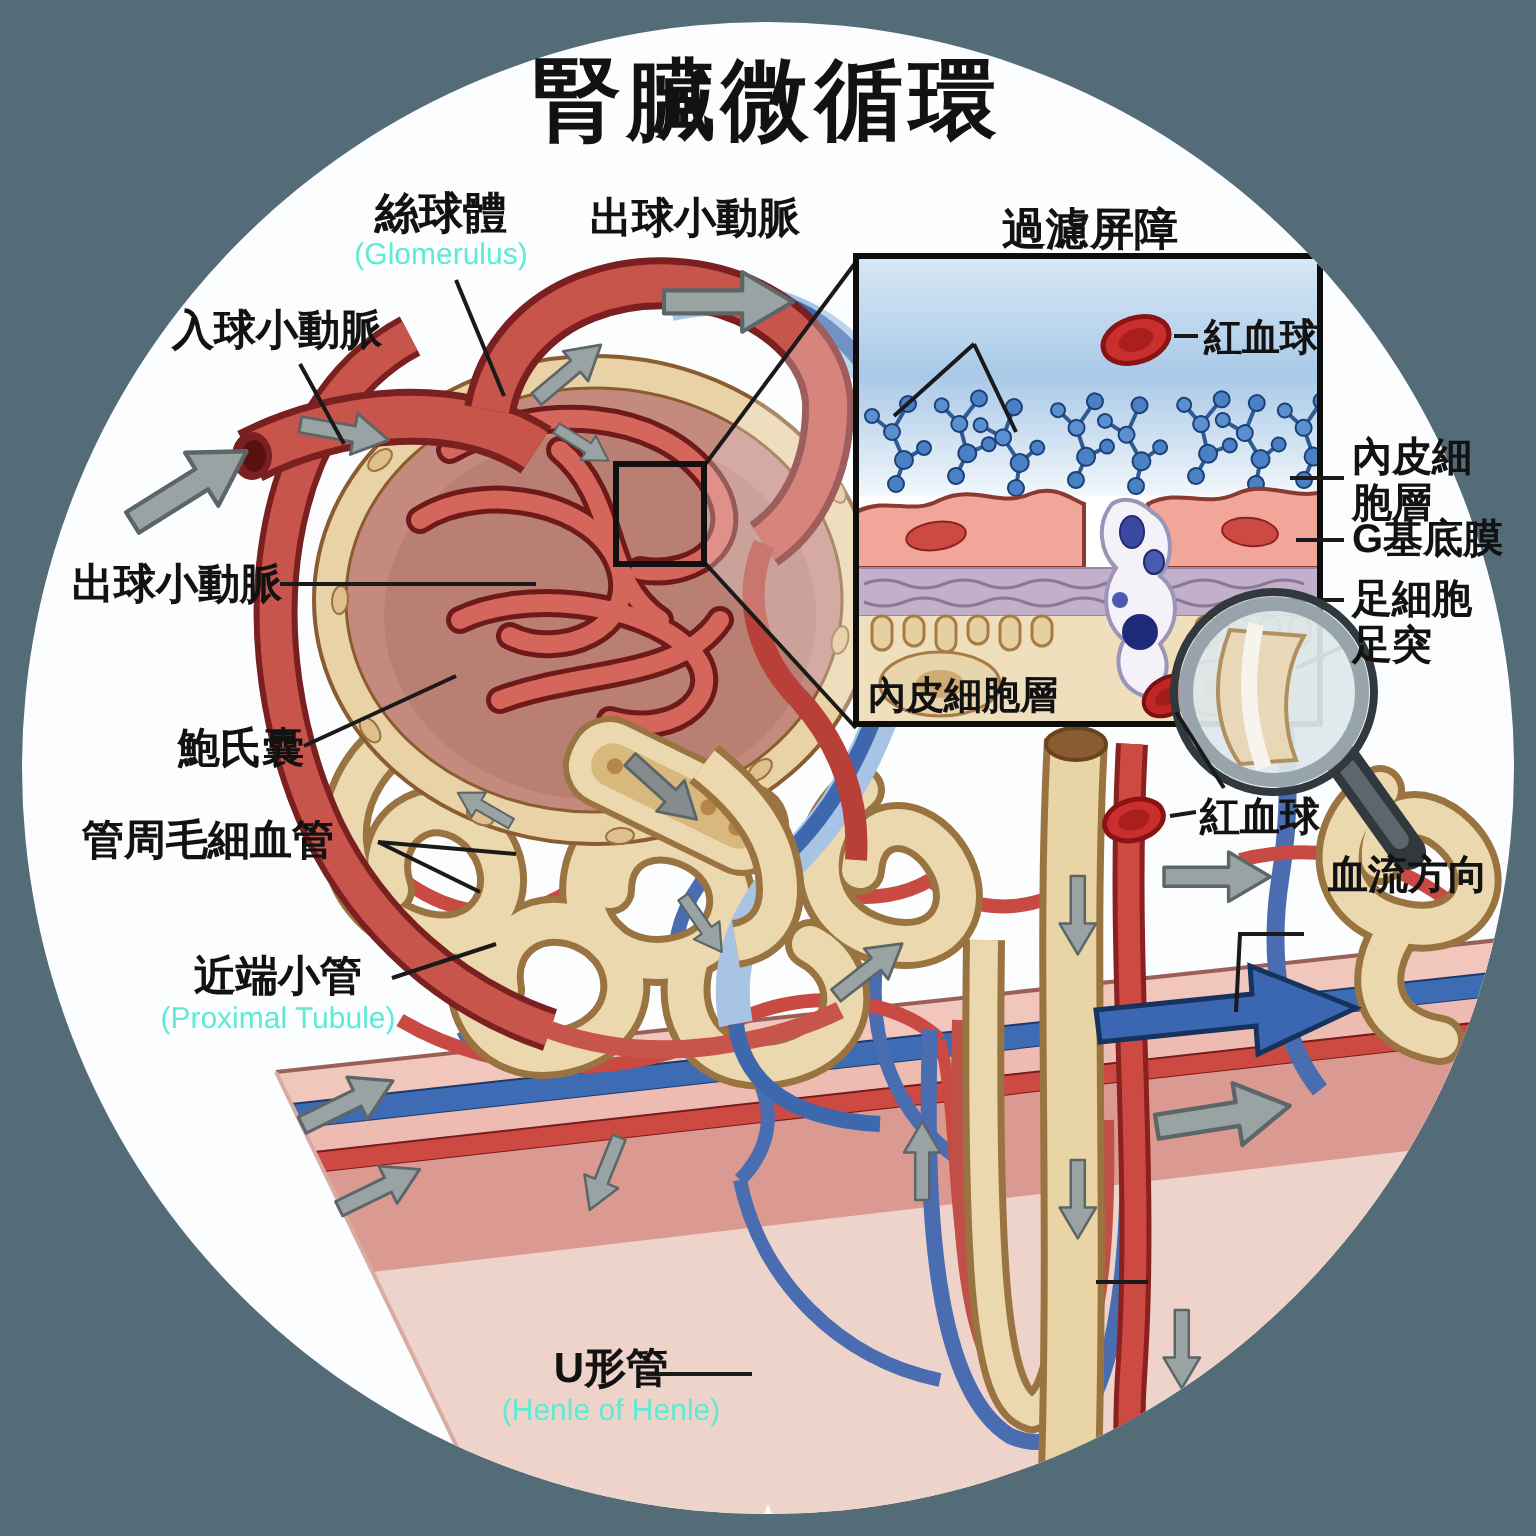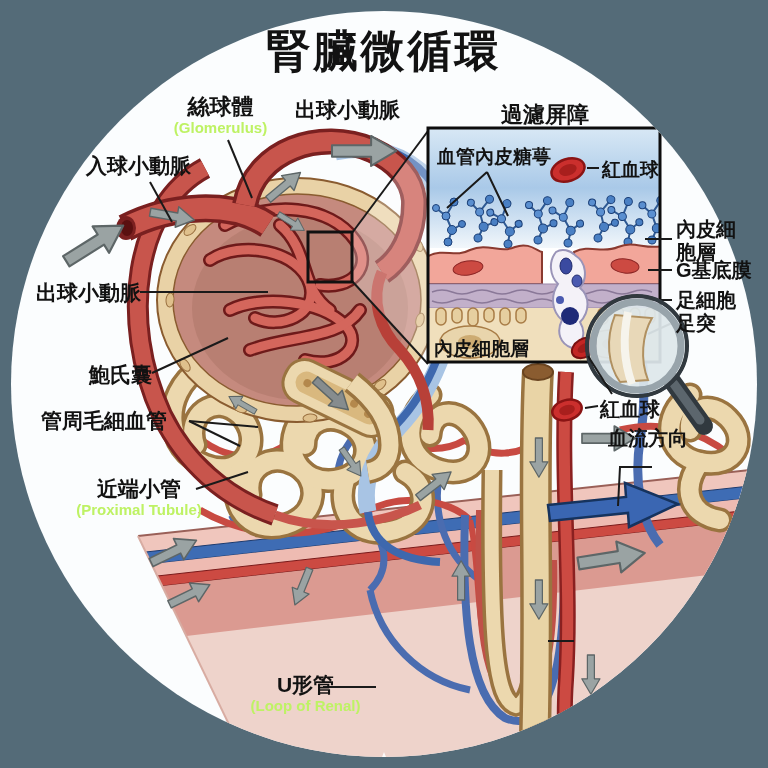--- a/index.html
+++ b/index.html
@@ -1,20 +1,20 @@
 <!DOCTYPE html>
 <html><head>
 <meta charset="utf-8">
 <style>
   html,body{margin:0;padding:0;background:#546b78;}
   #stage{position:relative;width:768px;height:768px;overflow:hidden;
          font-family:"Liberation Sans","DejaVu Sans",sans-serif;}
   #art{position:absolute;left:0;top:0;}
   .lbl{position:absolute;font-weight:bold;color:#121212;white-space:nowrap;line-height:1.15;}
-  .lbl .en{display:block;font-weight:bold;font-size:15px;color:#bef264;}
+  .lbl .en{display:block;font-weight:normal;font-size:15px;color:#5eead4;}
   .ctr{text-align:center;}
   #title{left:50%;top:26px;transform:translateX(-50%);font-size:44px;letter-spacing:3px;text-align:right;}
   .s21{font-size:21px;} .s20{font-size:20px;} .s19{font-size:19px;} .s22{font-size:22px;}
   .wrapzh{white-space:normal;width:66px;}
 </style>
 </head>
 <body>
 <div id="stage">
 
 <svg id="art" width="768" height="768" viewBox="0 0 768 768">
@@ -351,30 +351,29 @@
 
 <div class="lbl s21" style="left:41px;top:409px;">管周毛細血管</div>
 
 <div class="lbl ctr" style="left:60px;top:477px;width:158px;">
   <span class="s21">近端小管</span>
   <span class="en">(Proximal Tubule)</span>
 </div>
 
 <div class="lbl ctr" style="left:228px;top:673px;width:155px;">
   <span class="s21">U形管</span>
-  <span class="en">(Loop of Renal)</span>
+  <span class="en">(Henle of Henle)</span>
 </div>
 
 
 
 <div class="lbl s20" style="left:600px;top:398px;">紅血球</div>
 
-<div class="lbl s20" style="left:608px;top:427px;">血流方向</div>
-
-<div class="lbl s19" style="left:437px;top:146px;">血管內皮糖萼</div>
+<div class="lbl s20" style="left:664px;top:427px;">血流方向</div>
+
 <div class="lbl s19" style="left:602px;top:159px;">紅血球</div>
 <div class="lbl s19" style="left:434px;top:338px;">內皮細胞層</div>
 <div class="lbl s20 wrapzh" style="left:676px;top:218px;">內皮細胞層</div>
 <div class="lbl s20" style="left:676px;top:259px;">G基底膜</div>
 <div class="lbl s20" style="left:676px;top:289px;">足細胞</div>
 <div class="lbl s20" style="left:676px;top:312px;">足突</div>
 
 </div>
 
 </body></html>

